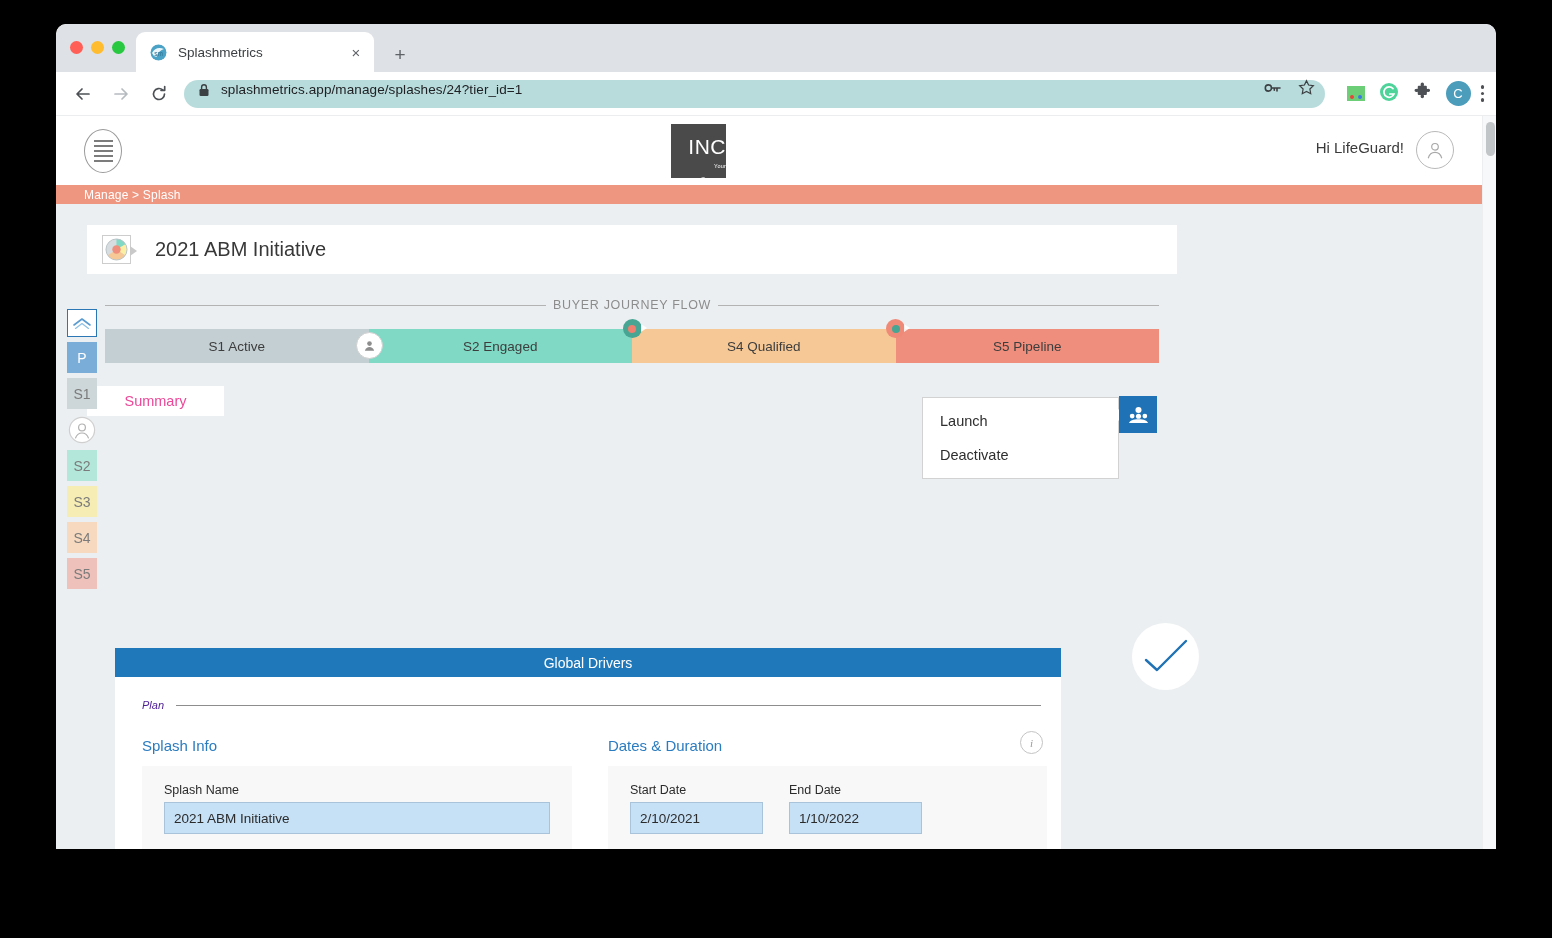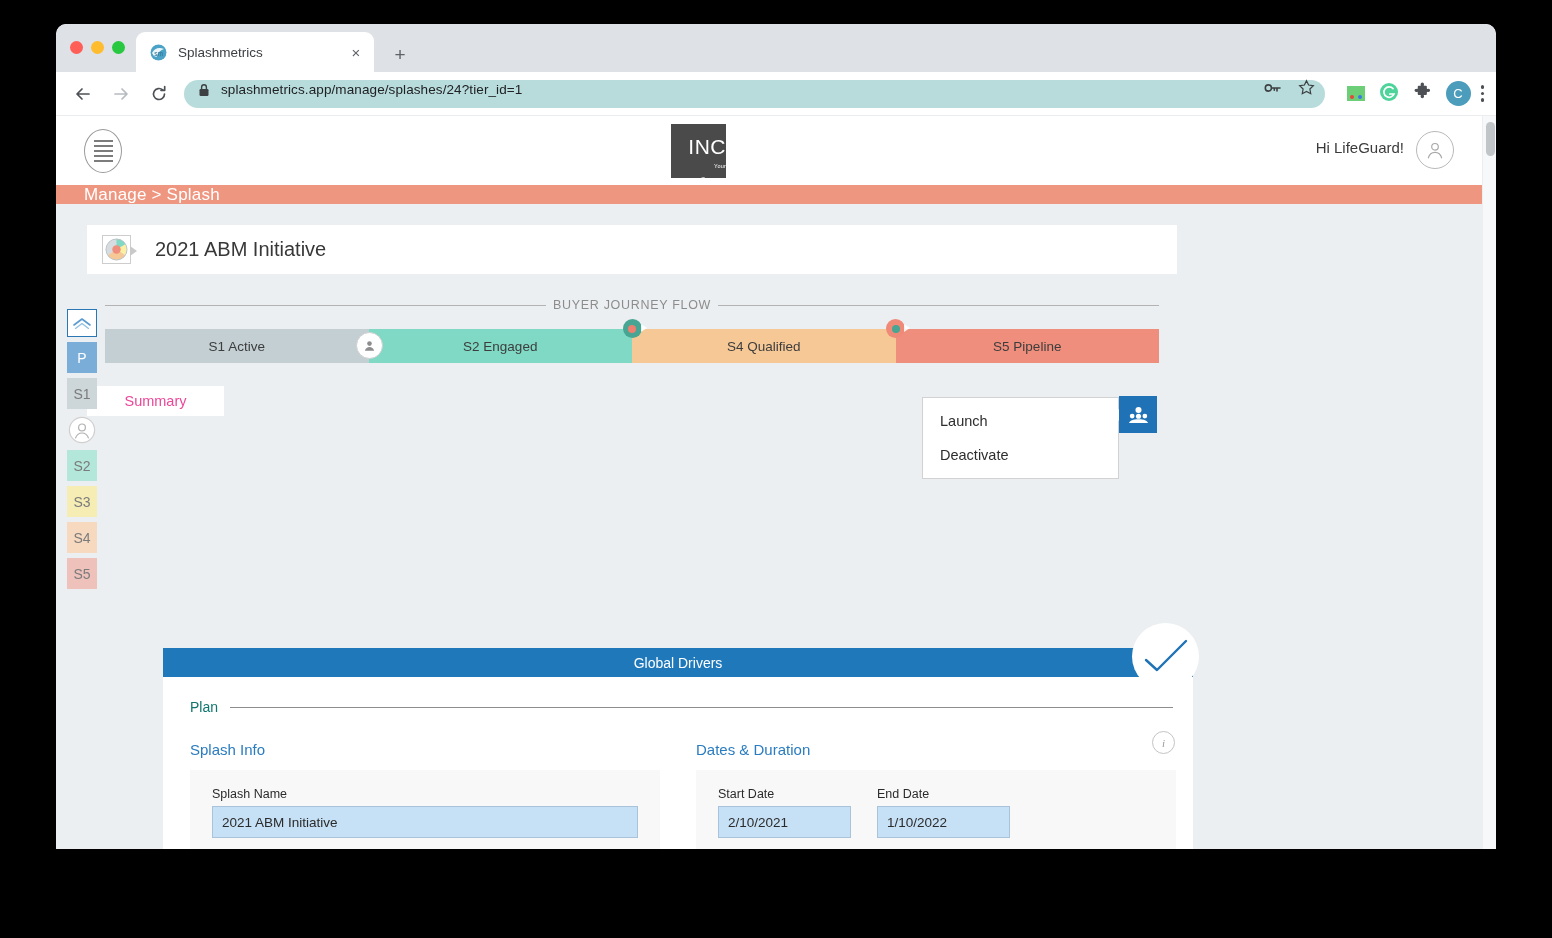--- a/index.html
+++ b/index.html
@@ -150,21 +150,21 @@
     border: 1px solid #b9b9b9;
     display: flex; align-items: center; justify-content: center;
   }
 
   
   .crumbbar {
     height: 19px; background: #ef9680;
     display: flex; align-items: center;
     padding-left: 28px;
   }
-  .crumbbar span { color: #fff; font-size: 17px; letter-spacing: .2px; }
+  .crumbbar span { color: #fff; font-size: 12px; letter-spacing: .2px; }
 
   
   .page-body { position: relative; background: #eceff1; height: 645px; }
 
   
   .rail {
     position: absolute; left: 11px; top: 105px; width: 30px;
     display: flex; flex-direction: column; gap: 5px; z-index: 6;
   }
   .rail-top {
@@ -285,35 +285,34 @@
   .check-badge {
     position: absolute; left: 1076px; top: 419px;
     width: 67px; height: 67px; border-radius: 50%;
     background: #fff; z-index: 8;
     display: flex; align-items: center; justify-content: center;
   }
 
   
   .card {
     position: absolute; left: 59px; top: 444px;
-    width: 1030px; min-height: 230px;
+    width: 946px; min-height: 230px;
     background: #fff;
-    margin-left: 48px;
   }
   .card-head {
     height: 29px; background: #1f78b9;
     display: flex; align-items: center; justify-content: center;
     color: #fff; font-size: 14px;
   }
   .card-body { position: relative; padding: 0 14px 14px 14px; }
   .section-title-row {
     display: flex; align-items: center; gap: 12px;
     padding: 22px 6px 0 13px;
   }
-  .section-title-row .txt { font-size: 14px; color: #0f766e; white-space: nowrap; }
+  .section-title-row .txt { font-size: 11px; color: #4c1d95; white-space: nowrap; font-style: italic; }
   .section-title-row .rule { flex: 1; height: 1px; background: #8d8d8d; }
 
   .info-dot {
     position: absolute; right: 18px; top: 54px;
     width: 23px; height: 23px; border-radius: 50%;
     border: 1px solid #c4c4c4;
     display: flex; align-items: center; justify-content: center;
     font-size: 11px; color: #9a9a9a; font-style: italic;
     font-family: "Liberation Serif", serif;
   }

